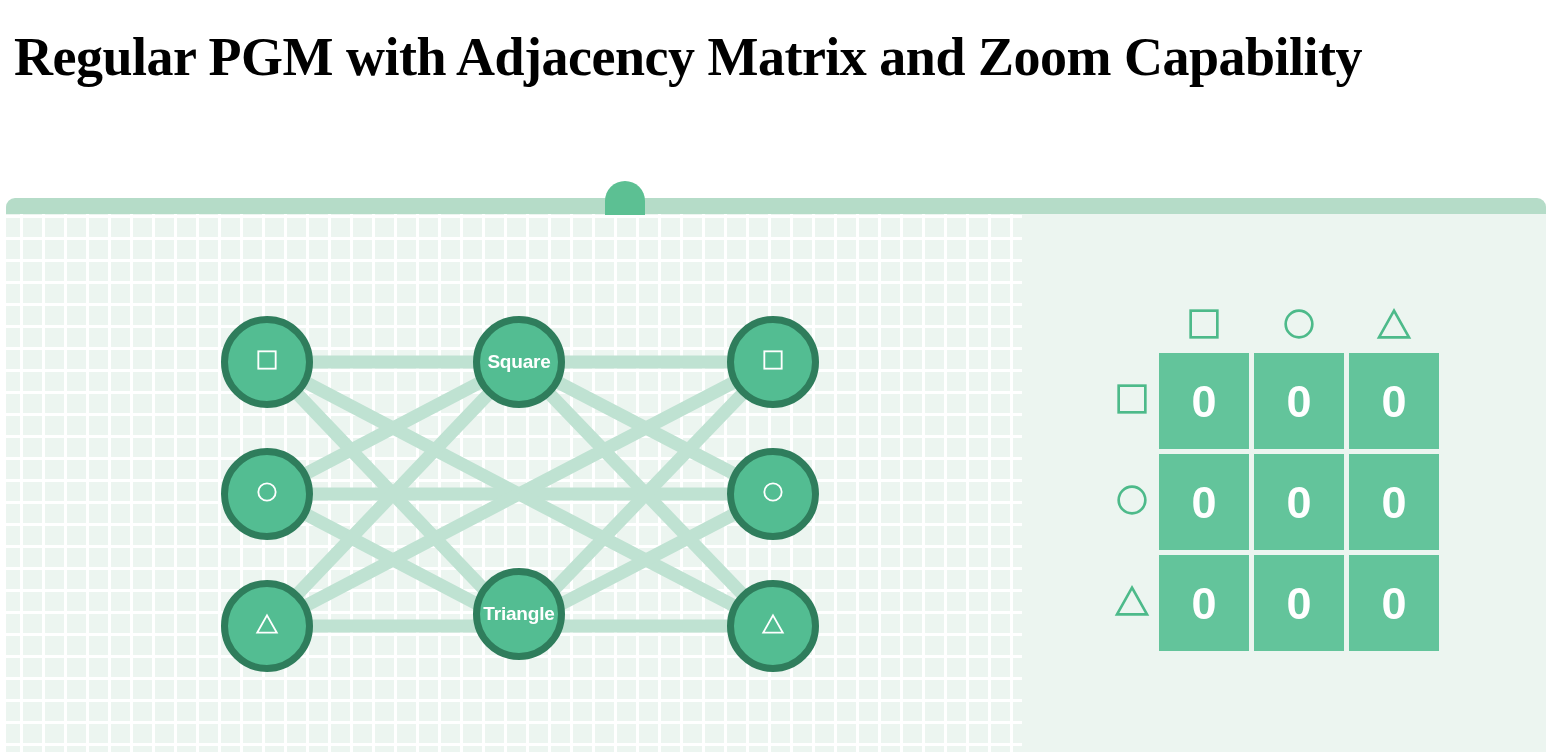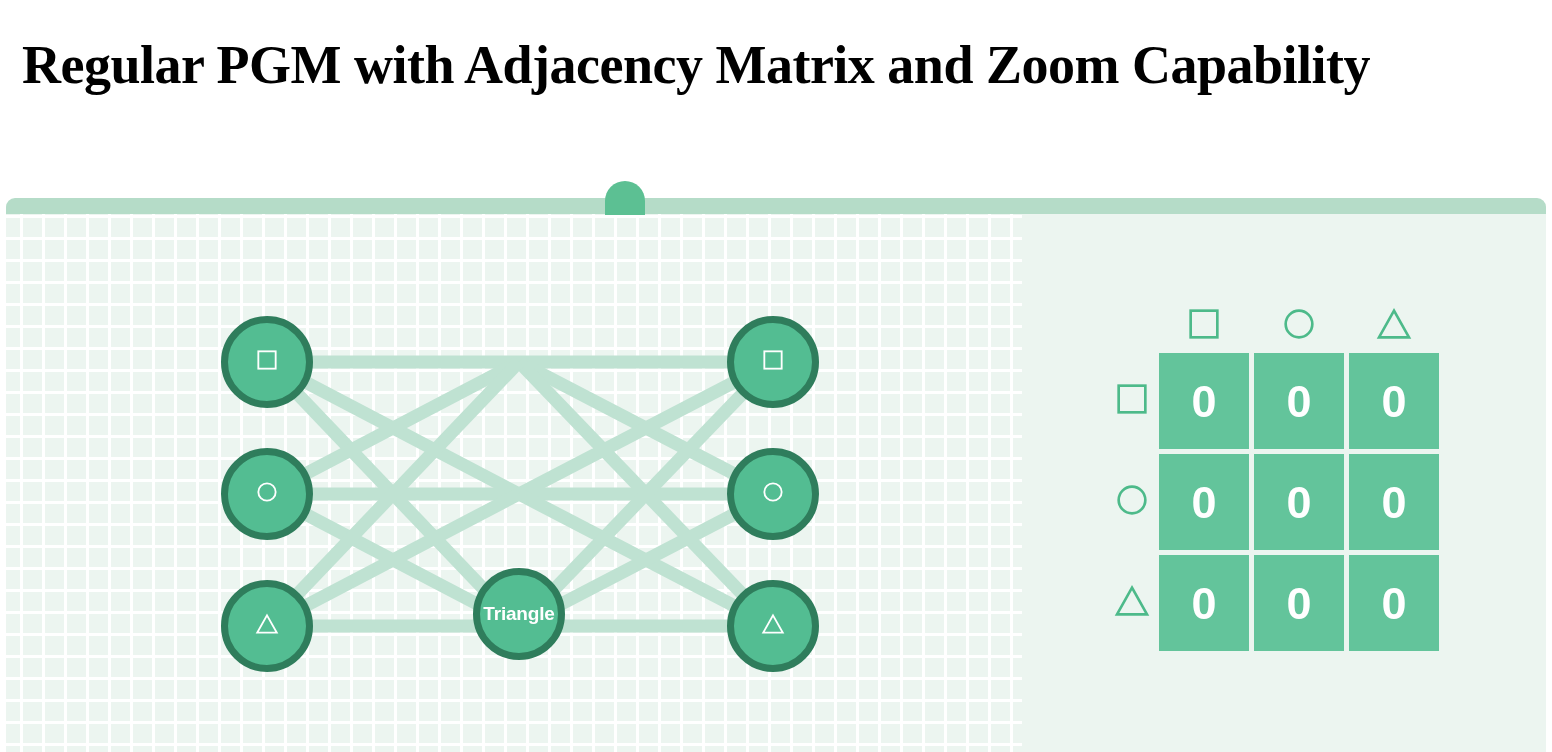--- a/index.html
+++ b/index.html
@@ -12,21 +12,21 @@
     font-family: "Liberation Sans", sans-serif;
   }
 
   #page-title {
     font-family: "Liberation Serif", serif;
     font-weight: bold;
     font-size: 54px;
     line-height: 1.30;
     letter-spacing: -0.5px;
     color: #000000;
-    margin: 16px;
+    margin: 8px;
     padding: 14px 0 0 6px;
     width: 1360px;
   }
 
   
   #viewer {
     position: absolute;
     left: 6px;
     top: 198px;
     width: 1540px;
@@ -189,20 +189,23 @@
           <div class="graph-node" style="left: 261px; top: 280px;">
             <span class="node-glyph"><svg width="26" height="26" viewBox="0 0 24 24">
                 <circle cx="12" cy="12" r="8" fill="none" stroke="#ffffff" stroke-width="1.7" stroke-linejoin="miter"></circle>
               </svg></span>
           </div>
           <div class="graph-node" style="left: 261px; top: 412px;">
             <span class="node-glyph"><svg width="26" height="26" viewBox="0 0 24 24">
                 <polygon points="12,4 21,20 3,20" fill="none" stroke="#ffffff" stroke-width="1.7" stroke-linejoin="miter"></polygon>
               </svg></span>
           </div>
+          <div class="graph-node" style="left: 513px; top: 148px;">
+            <span class="node-label">Square</span>
+          </div>
           <div class="graph-node" style="left: 513px; top: 400px;">
             <span class="node-label">Triangle</span>
           </div>
           <div class="graph-node" style="left: 767px; top: 148px;">
             <span class="node-glyph"><svg width="26" height="26" viewBox="0 0 24 24">
                 <rect x="4" y="4" width="16" height="16" fill="none" stroke="#ffffff" stroke-width="1.7" stroke-linejoin="miter"></rect>
               </svg></span>
           </div>
           <div class="graph-node" style="left: 767px; top: 280px;">
             <span class="node-glyph"><svg width="26" height="26" viewBox="0 0 24 24">

